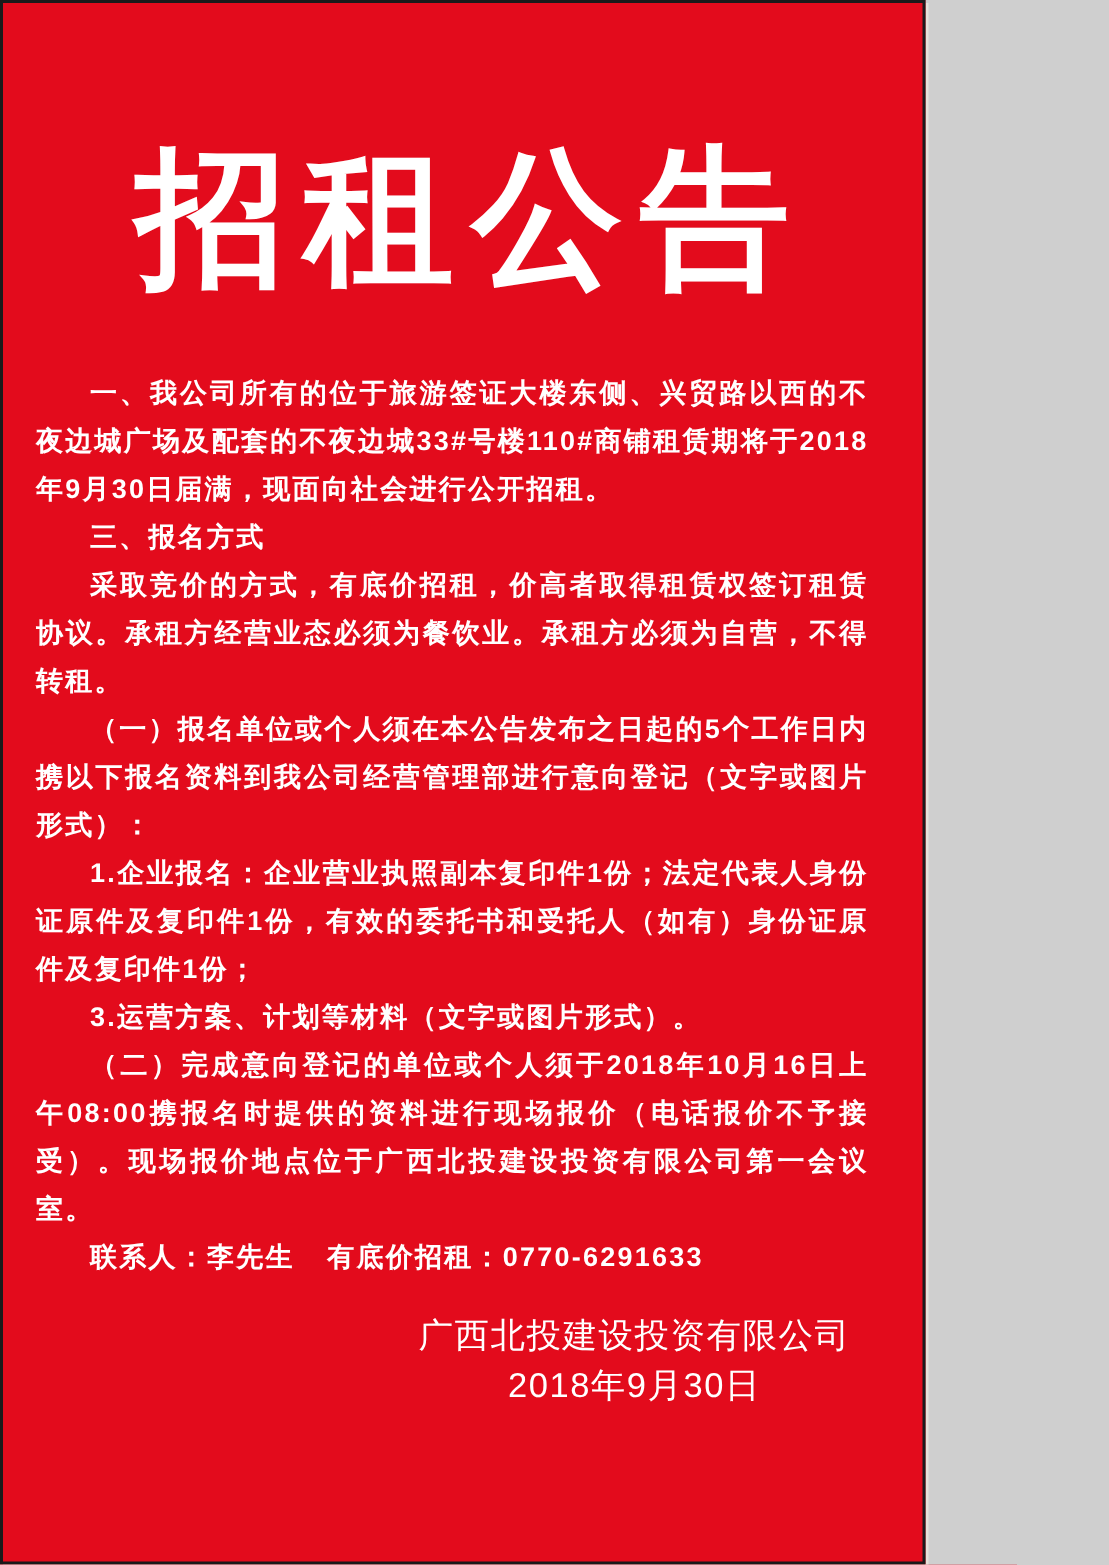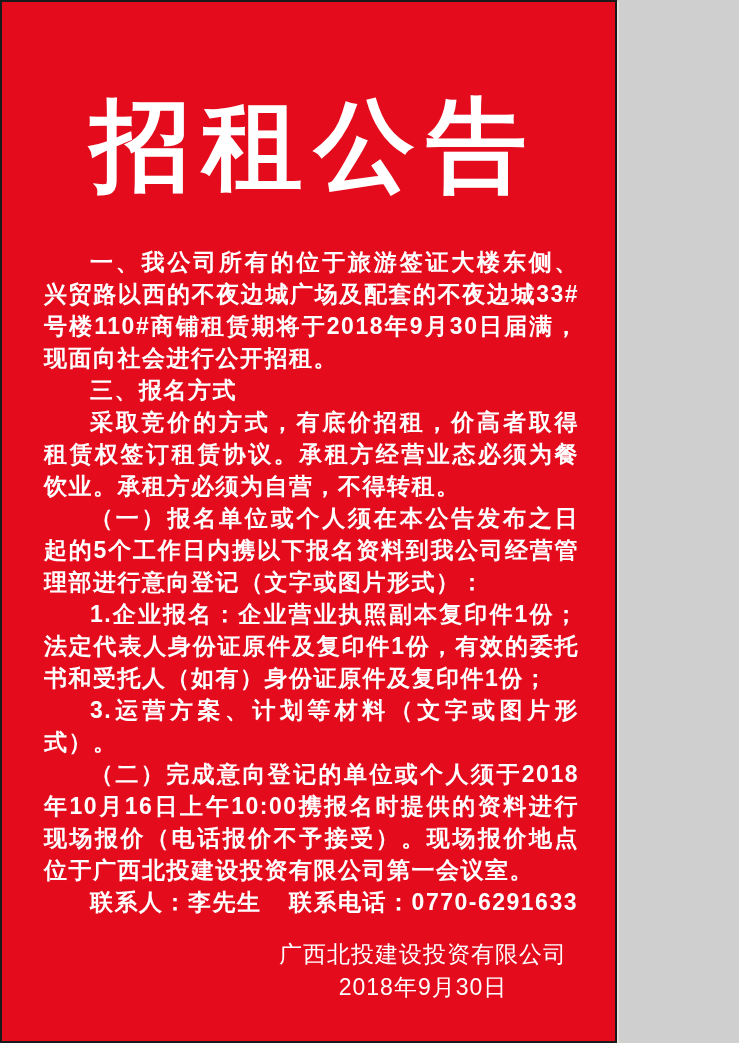--- a/index.html
+++ b/index.html
@@ -25,22 +25,22 @@
     font-family:"DejaVu Serif","Liberation Serif",serif;
     font-weight:bold;
     font-size:100px;
     line-height:1.1;
     letter-spacing:12px;
     text-indent:12px; 
     white-space:nowrap;
   }
   .content{
     margin-top:46px;
-    padding:0 36px 0 42px;
-    font-size:23px;
+    padding:0 36px 0 22px;
+    font-size:18px;
     font-weight:bold;
     line-height:32px;
     letter-spacing:1.5px;
     text-align:justify;
     text-justify:inter-ideograph;
   }
   .content p{
     margin:0;
     text-indent:2em;
   }
@@ -63,24 +63,24 @@
 
   <div class="title">招租公告</div>
 
   <div class="content">
     <p>一、我公司所有的位于旅游签证大楼东侧、兴贸路以西的不夜边城广场及配套的不夜边城33#号楼110#商铺租赁期将于2018年9月30日届满，现面向社会进行公开招租。</p>
     <p>三、报名方式</p>
     <p>采取竞价的方式，有底价招租，价高者取得租赁权签订租赁协议。承租方经营业态必须为餐饮业。承租方必须为自营，不得转租。</p>
     <p>（一）报名单位或个人须在本公告发布之日起的5个工作日内携以下报名资料到我公司经营管理部进行意向登记（文字或图片形式）：</p>
     <p>1.企业报名：企业营业执照副本复印件1份；法定代表人身份证原件及复印件1份，有效的委托书和受托人（如有）身份证原件及复印件1份；</p>
     <p>3.运营方案、计划等材料（文字或图片形式）。</p>
-    <p>（二）完成意向登记的单位或个人须于2018年10月16日上午10:00携报名时提供的资料进行现场报价（电话报价不予接受）。现场报价地点位于广西北投建设投资有限公司第一会议室。</p>
+    <p>（二）完成意向登记的单位或个人须于2018年10月16日上午08:00携报名时提供的资料进行现场报价（电话报价不予接受）。现场报价地点位于广西北投建设投资有限公司第一会议室。</p>
 
     <p class="contact">
-      <span>联系人：</span><span>李先生</span><span class="gap"></span><span>联系电话：</span><span>0770-6291633</span>
+      <span>联系人：</span><span>李先生</span><span class="gap"></span><span>有底价招租：</span><span>0770-6291633</span>
     </p>
   </div>
 
   <div class="signature">
     <div>广西北投建设投资有限公司</div>
     <div>2018年9月30日</div>
   </div>
 
 </div>
 

